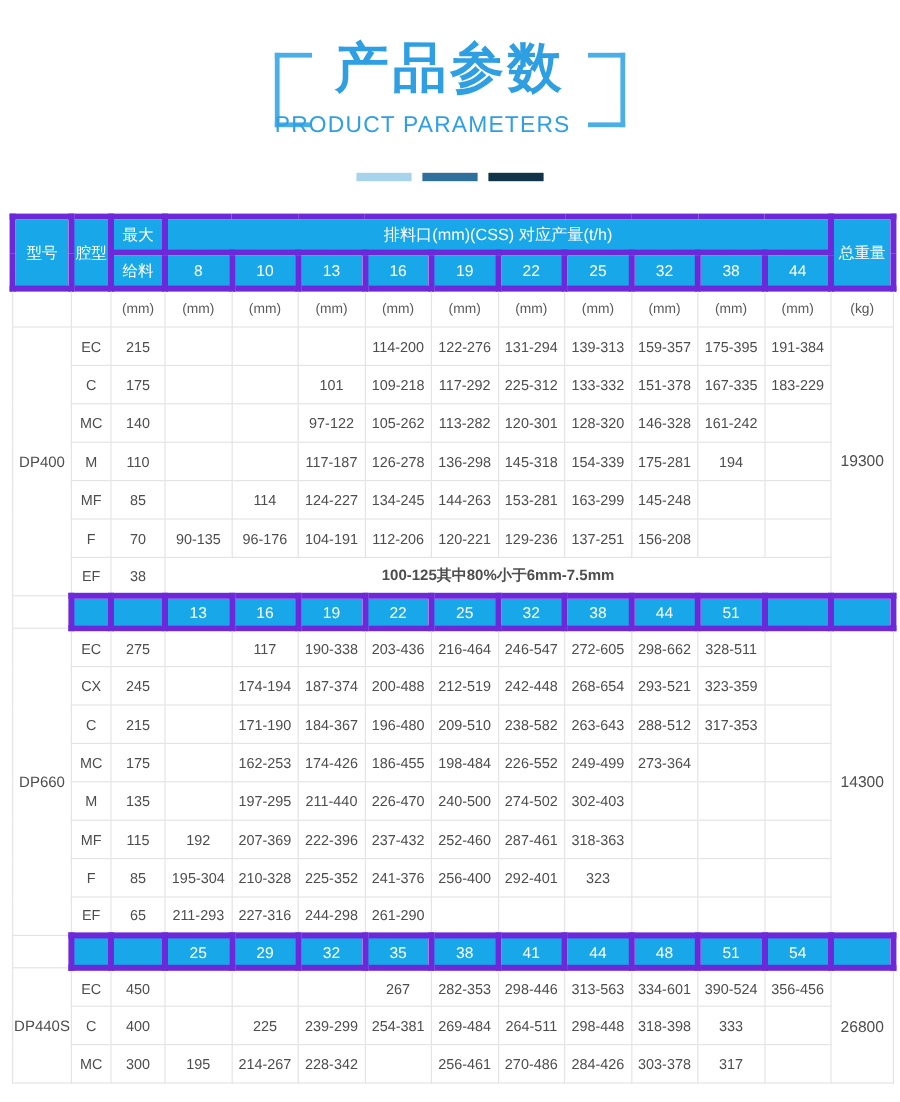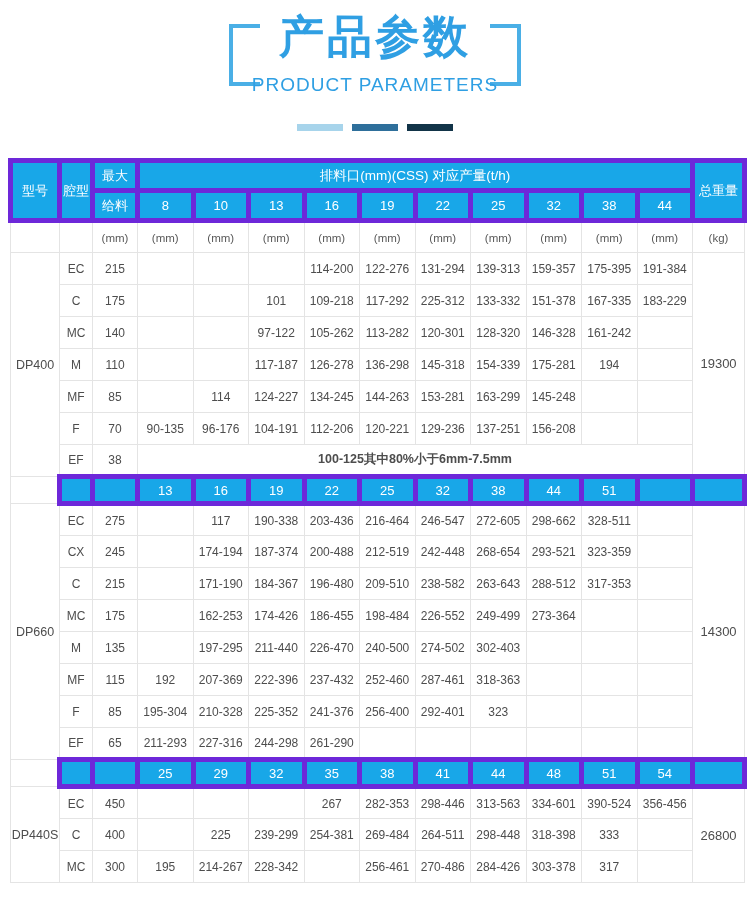--- a/index.html
+++ b/index.html
@@ -2,35 +2,35 @@
 <html style="--header-blue: #18a7e8; --title-blue: #2f9fe3; --bracket-blue: #4aafe6; --dash-light: #a7d4eb; --dash-mid: #2e6f9b; --dash-dark: #123448;"><head>
 <meta charset="utf-8">
 <style>
   * { box-sizing: border-box; margin: 0; padding: 0; }
   html,body { background:#ffffff; }
   body {
     width: 750px; height: 918px; overflow: hidden;
     font-family: "Liberation Sans", "DejaVu Sans", sans-serif;
   }
   
-  .header-area { padding-top: 12px; }
+  .header-area { padding-top: 32px; }
   .bracket-frame { position: relative; width: 292px; height: 88px; margin: 0 auto; }
   .bracket {
     position: absolute; top: 12px; width: 31px; height: 62px;
     border: 4px solid var(--bracket-blue);
   }
   .bracket.bl { left: 0;  border-right: none; }
   .bracket.br { right: 0; border-left: none; }
   .title-zh {
     position: absolute; left: 0; right: 0; top: -2px; text-align: center;
     font-size: 45px; font-weight: 700; letter-spacing: 3px;
     color: var(--title-blue); line-height: 1.2; white-space: nowrap;
   }
   .title-en {
-    position: absolute; left: 0; right: 0; top: 62px; text-align: center;
+    position: absolute; left: 0; right: 0; top: 62px; 
     font-size: 19px; letter-spacing: 1px; color: var(--title-blue); white-space: nowrap;
   }
   .dashes { display: flex; justify-content: center; gap: 9px; margin-top: 24px; }
   .dash { width: 46px; height: 7px; display: inline-block; }
   .dash.d1 { background: var(--dash-light); }
   .dash.d2 { background: var(--dash-mid); }
   .dash.d3 { background: var(--dash-dark); }
 
   
   table.params {

